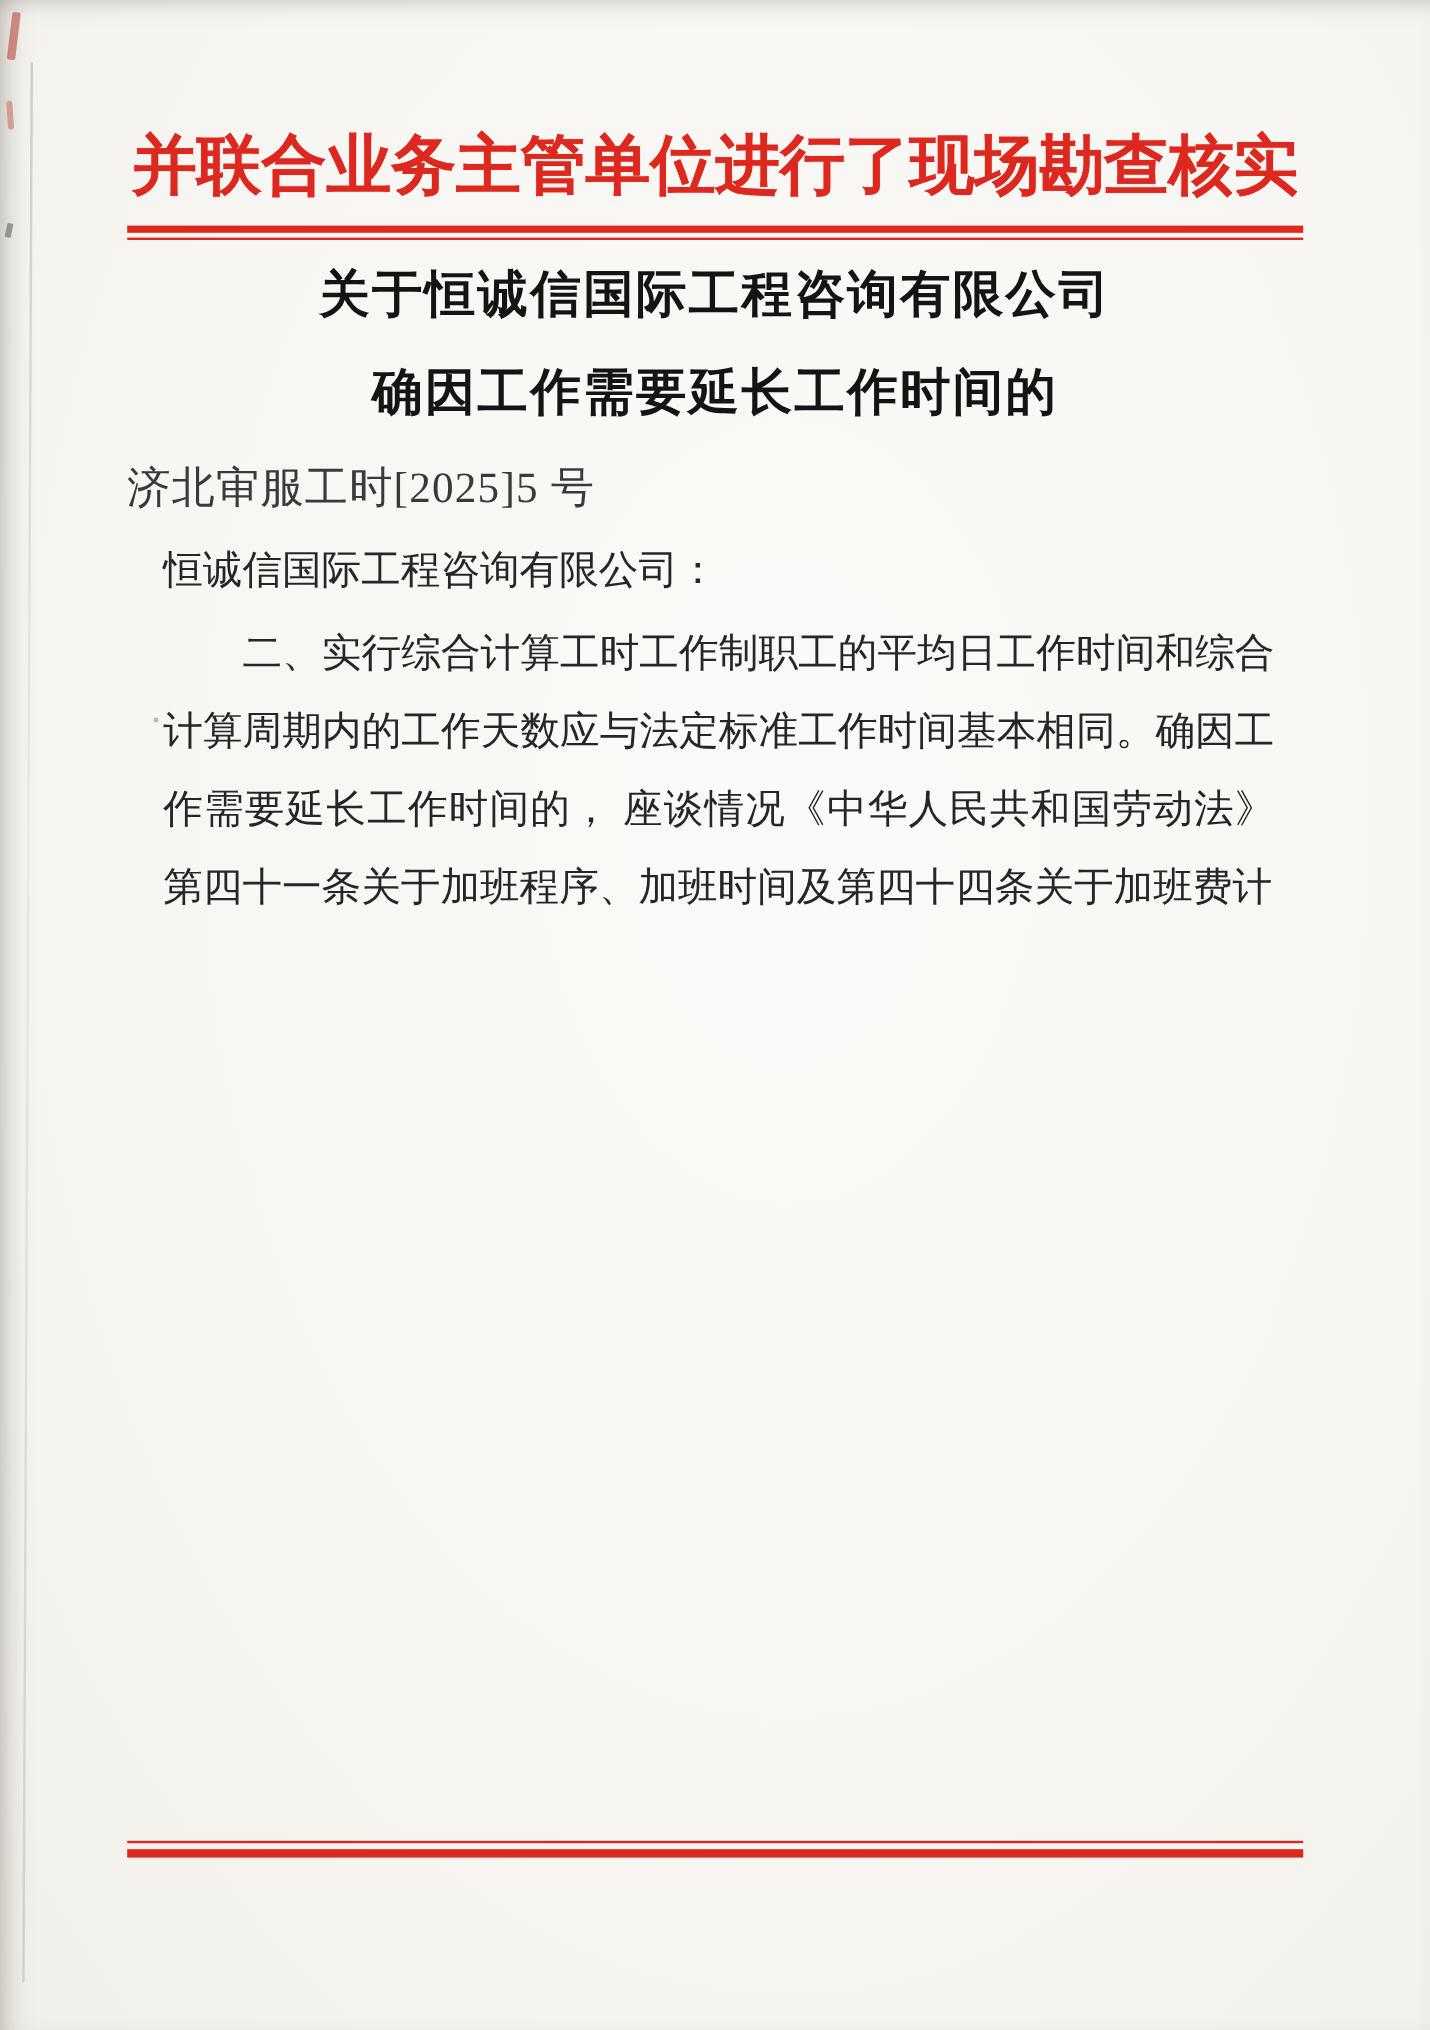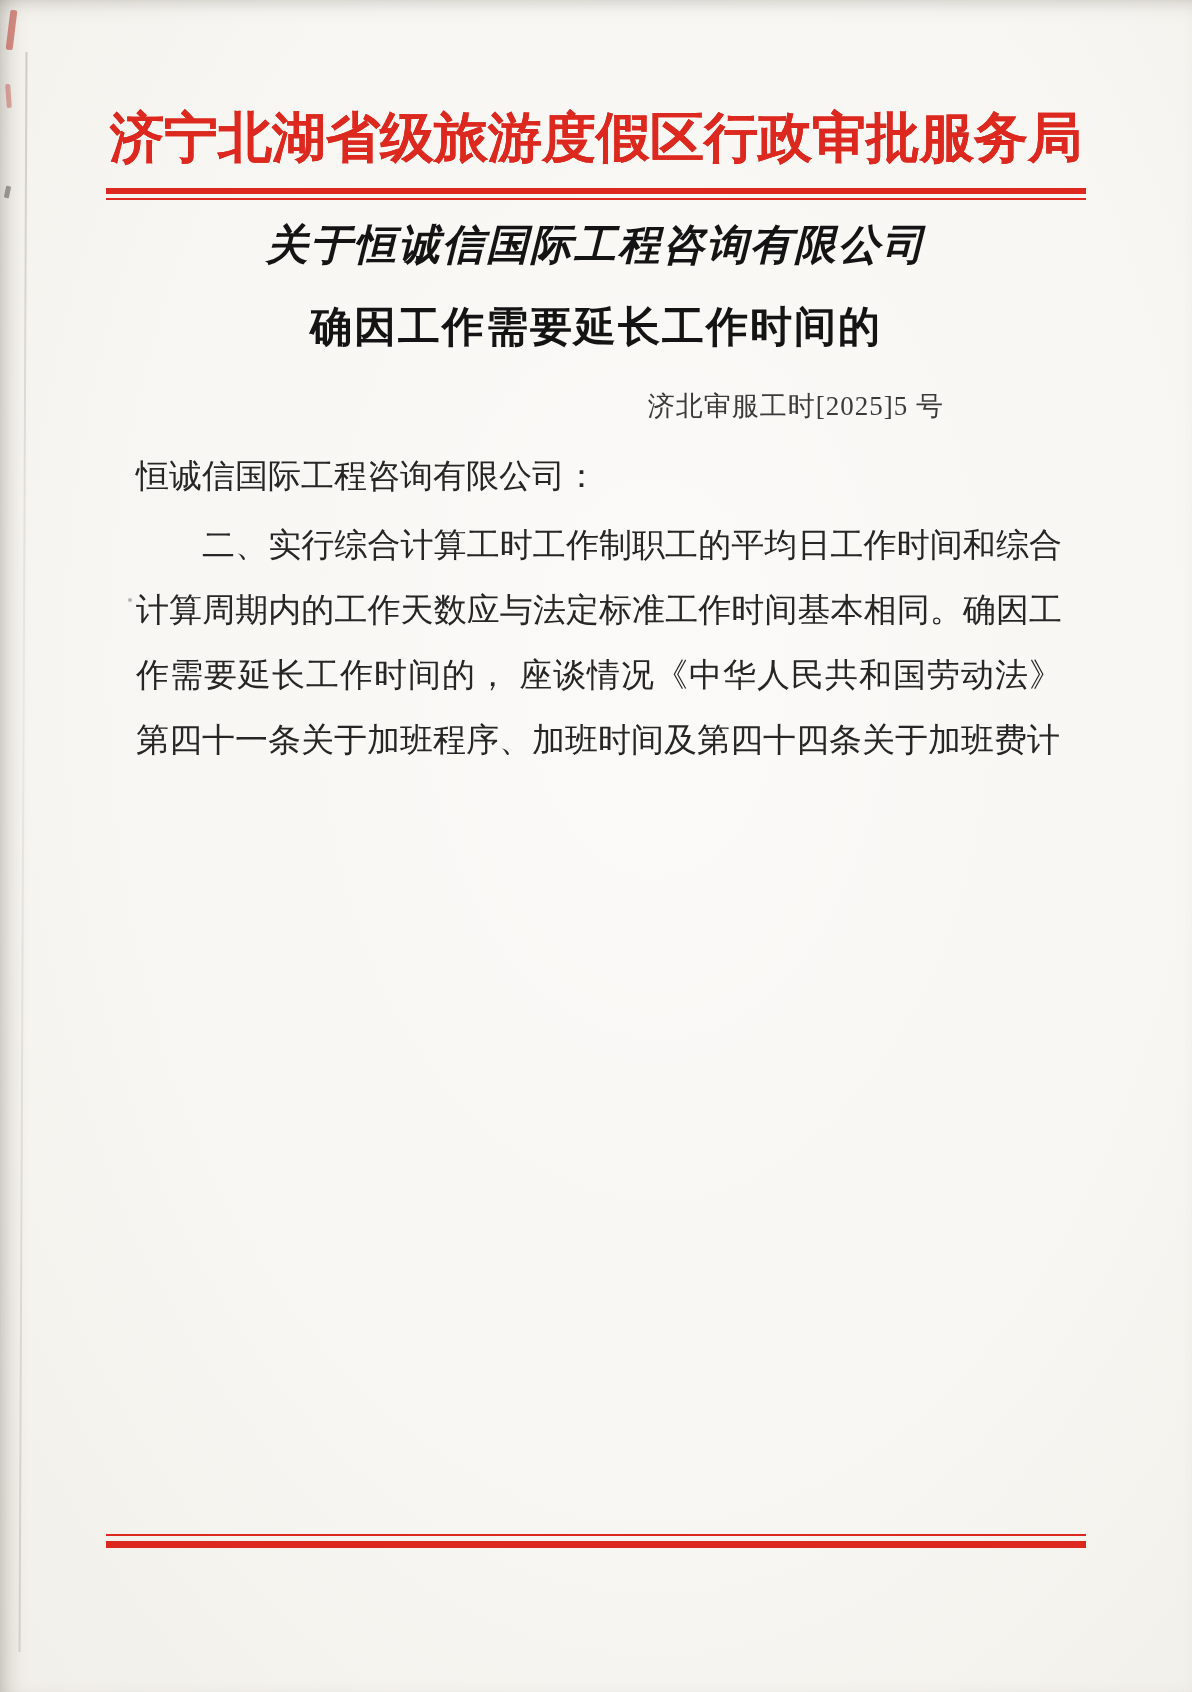--- a/index.html
+++ b/index.html
@@ -63,28 +63,28 @@
   .doc-title{
     position:absolute;left:106px;width:980px;margin:0;
     text-align:center;
     font-family:"Liberation Sans","DejaVu Sans",sans-serif;
     font-weight:700;
     font-size:42px;line-height:58px;
     letter-spacing:2px;
     color:#141414;
     white-space:nowrap;
   }
-  .title-1{top:216px;font-style:italic;}
+  .title-1{top:216px;}
   .title-2{top:298px;}
 
   .doc-number{
     position:absolute;left:106px;top:386px;width:980px;
     box-sizing:border-box;padding-right:142px;
-    text-align:right;
-    font-size:27px;line-height:40px;
+    text-align:left;
+    font-size:36px;line-height:40px;
     color:#3a3a3a;
     letter-spacing:1px;
   }
 
   .body-text{
     position:absolute;left:132px;top:440px;width:934px;
     font-size:33px;line-height:65px;
     color:#262626;
     text-align:justify;
   }
@@ -96,21 +96,21 @@
 <body>
 
 <div class="page">
 
   <div class="edge-line"></div>
   <div class="red-mark-a"></div>
   <div class="red-mark-b"></div>
   <div class="speck-1"></div>
   <div class="speck-2"></div>
 
-  <h1 class="agency">济宁北湖省级旅游度假区行政审批服务局</h1>
+  <h1 class="agency">并联合业务主管单位进行了现场勘查核实</h1>
 
   <div class="rule rule-top">
     <span class="bar thick"></span>
     <span class="bar thin"></span>
   </div>
 
   <h2 class="doc-title title-1">关于恒诚信国际工程咨询有限公司</h2>
 
   <h2 class="doc-title title-2">确因工作需要延长工作时间的</h2>
 

